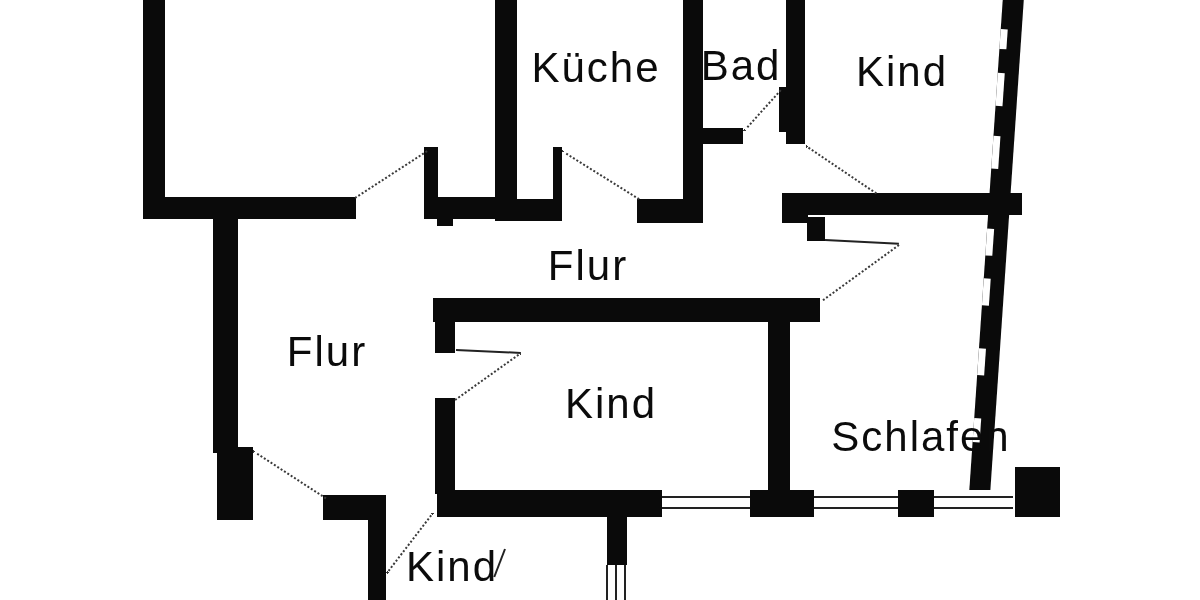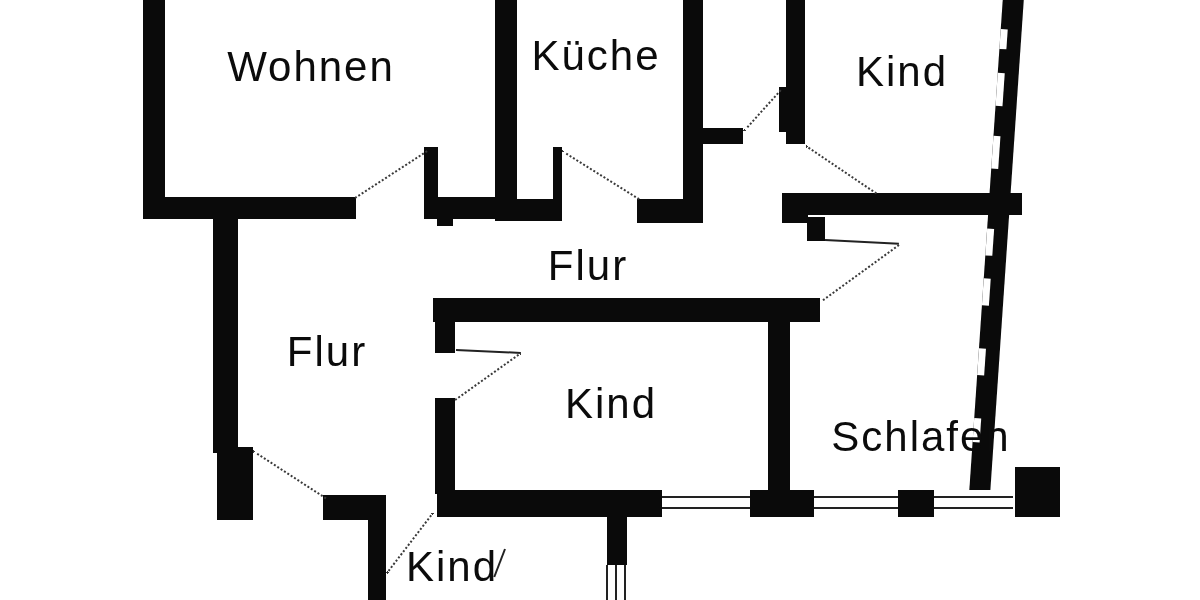--- a/index.html
+++ b/index.html
@@ -100,22 +100,22 @@
     <div class="pane" style="top:6px;"></div>
     <div class="pane" style="top:17px;"></div>
   </div>
 
   <div class="door-stripes" style="left:604px;top:565px;width:26px;height:35px;">
     <div class="stripe" style="left:2px;"></div>
     <div class="stripe" style="left:11px;"></div>
     <div class="stripe" style="left:20px;"></div>
   </div>
 
-  <div class="room-label" style="left:311px;top:67px;">Wohnen</div>
-  <div class="room-label" style="left:596px;top:56px;">Küche</div>
+  <div class="room-label" style="left:596px;top:68px;">Küche</div>
+  <div class="room-label" style="left:741px;top:66px;">Bad</div>
   <div class="room-label" style="left:902px;top:72px;">Kind</div>
   <div class="room-label" style="left:588px;top:266px;">Flur</div>
   <div class="room-label" style="left:327px;top:352px;">Flur</div>
   <div class="room-label" style="left:611px;top:404px;">Kind</div>
   <div class="room-label" style="left:921px;top:393px;margin-top:44px;">Schlafen</div>
   <div class="room-label" style="left:452px;top:567px;">Kind</div>
 
 </div>
 
 </body></html>

